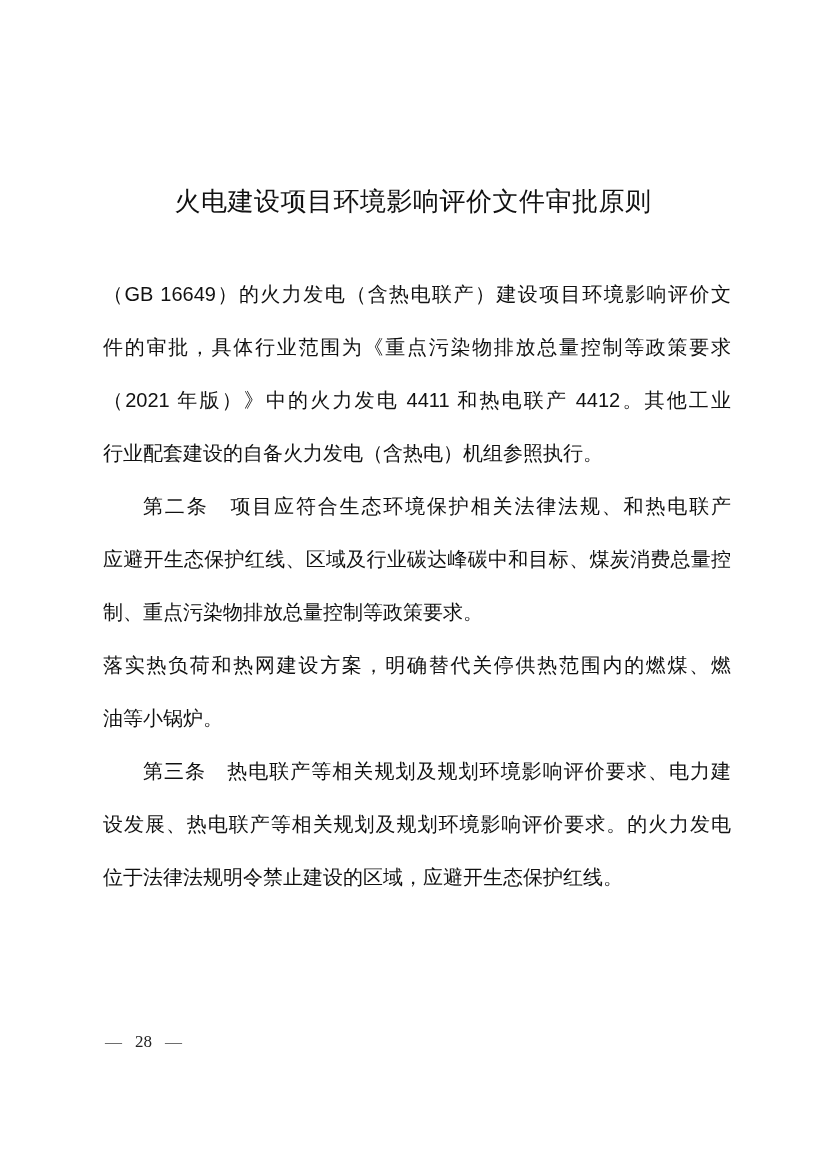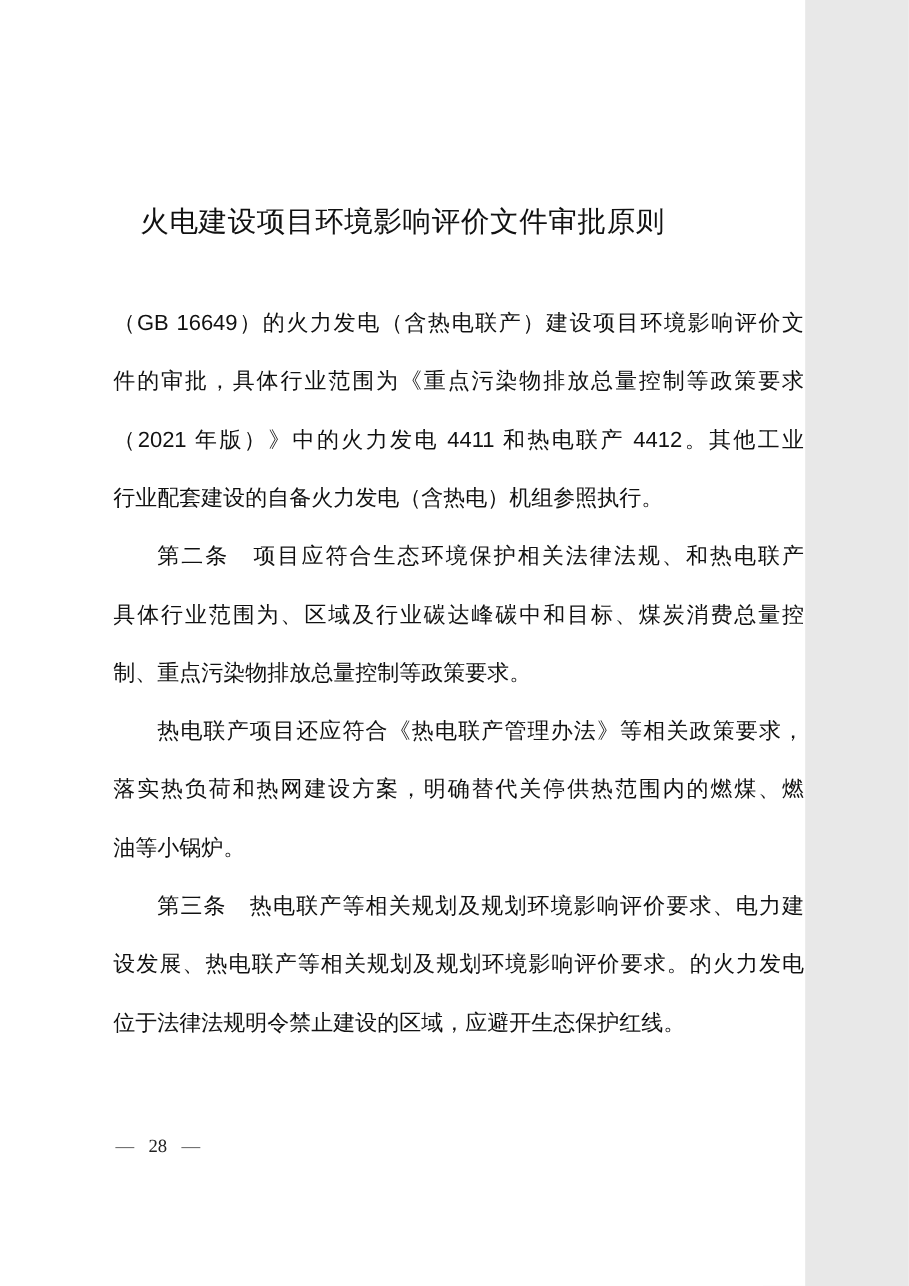--- a/index.html
+++ b/index.html
@@ -2,21 +2,21 @@
 <html><head>
 <meta charset="utf-8">
 <style>
   html, body {
     margin: 0;
     padding: 0;
     background: #e8e8e8;
   }
   .page {
     position: relative;
-    width: 732px;
+    width: 826px;
     height: 1169px;
     background: #ffffff;
     font-family: "Liberation Sans", sans-serif;
     color: #111111;
     overflow: hidden;
   }
   .doc-title {
     position: absolute;
     top: 184px;
     left: 0;
@@ -83,26 +83,25 @@
 
     <div class="para">
       <div class="line">（GB 16649）的火力发电（含热电联产）建设项目环境影响评价文</div>
       <div class="line">件的审批，具体行业范围为《重点污染物排放总量控制等政策要求</div>
       <div class="line">（2021 年版）》中的火力发电 4411 和热电联产 4412。其他工业</div>
       <div class="line para-end">行业配套建设的自备火力发电（含热电）机组参照执行。</div>
     </div>
 
     <div class="para">
       <div class="line first">第二条　项目应符合生态环境保护相关法律法规、和热电联产</div>
-      <div class="line">具体行业范围为、区域及行业碳达峰碳中和目标、煤炭消费总量控</div>
+      <div class="line">应避开生态保护红线、区域及行业碳达峰碳中和目标、煤炭消费总量控</div>
       <div class="line para-end">制、重点污染物排放总量控制等政策要求。</div>
     </div>
 
     <div class="para">
-      <div class="line first">热电联产项目还应符合《热电联产管理办法》等相关政策要求，</div>
       <div class="line">落实热负荷和热网建设方案，明确替代关停供热范围内的燃煤、燃</div>
       <div class="line para-end">油等小锅炉。</div>
     </div>
 
     <div class="para">
       <div class="line first">第三条　热电联产等相关规划及规划环境影响评价要求、电力建</div>
       <div class="line">设发展、热电联产等相关规划及规划环境影响评价要求。的火力发电</div>
       <div class="line para-end">位于法律法规明令禁止建设的区域，应避开生态保护红线。</div>
     </div>
 

